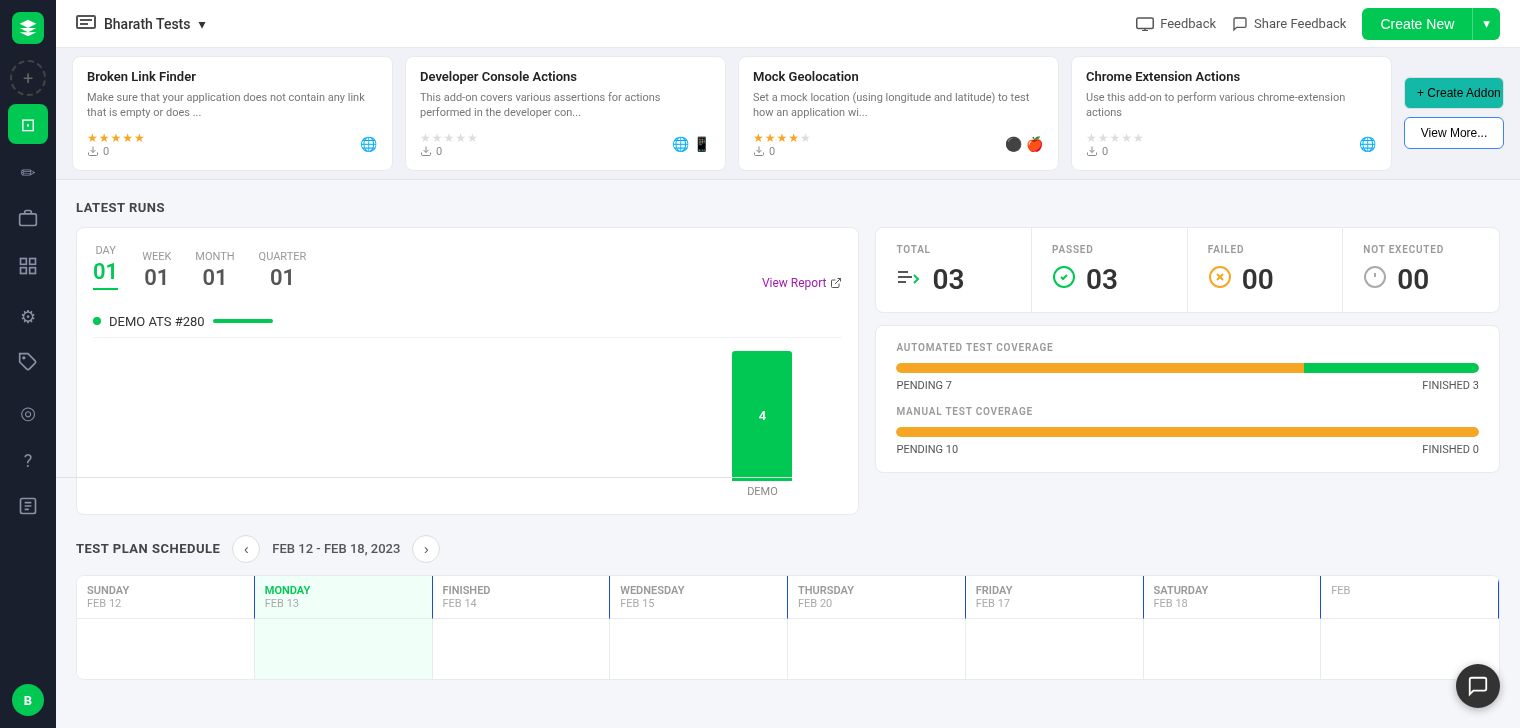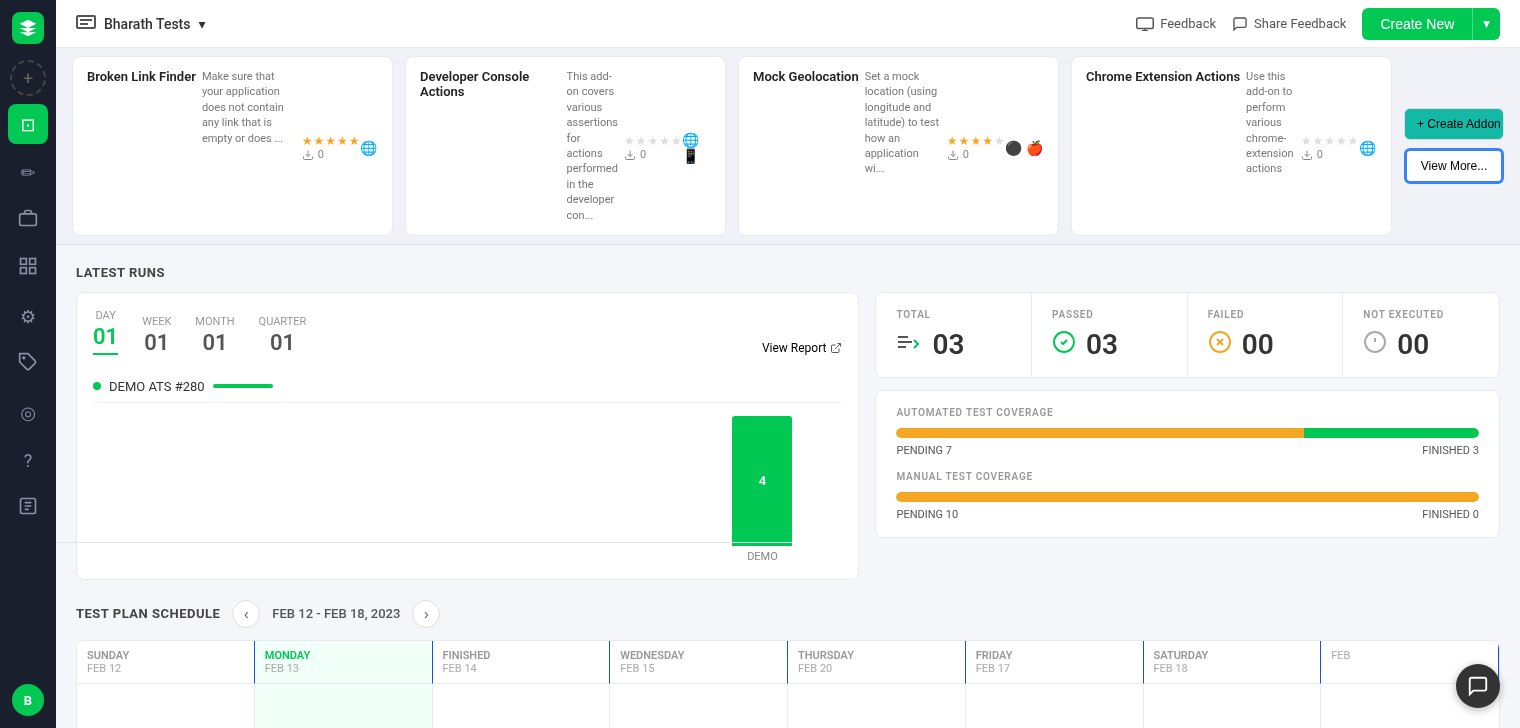--- a/index.html
+++ b/index.html
@@ -113,21 +113,21 @@
       overflow: hidden;
     }
     .addon-card {
       background: white;
       border: 1px solid #e8eaf0;
       border-radius: 8px;
       padding: 12px 14px;
       flex: 1;
       min-width: 0;
       display: flex;
-      flex-direction: row;
+      flex-direction: column;
       gap: 6px;
     }
     .addon-card h3 { font-size: 13px; font-weight: 600; color: #222; }
     .addon-card p { font-size: 11px; color: #777; line-height: 1.4; flex: 1; }
     .addon-footer { display: flex; align-items: center; justify-content: space-between; margin-top: 4px; }
     .stars { color: #f5a623; font-size: 12px; letter-spacing: 1px; }
     .stars .empty { color: #ddd; }
     .download-count { font-size: 11px; color: #888; display: flex; align-items: center; gap: 4px; }
     .platform-icons { font-size: 14px; color: #555; }
     .addon-actions {
@@ -143,21 +143,21 @@
       border: 1px solid #ddd;
       border-radius: 6px;
       padding: 8px 12px;
       font-size: 12px;
       cursor: pointer;
       text-align: center;
       white-space: nowrap;
     }
     .btn-view-more {
       background: white;
-      border: 3px solid #3b82f6;
+      border: 1px solid #3b82f6;
       border-radius: 6px;
       padding: 8px 12px;
       font-size: 12px;
       cursor: pointer;
       text-align: center;
     }
 
     
     .content-area {
       flex: 1;
@@ -193,21 +193,21 @@
       display: flex; flex-direction: column; align-items: center; gap: 2px;
       cursor: pointer;
     }
     .runs-tab .tab-label { font-size: 11px; color: #999; }
     .runs-tab .tab-value { font-size: 22px; font-weight: 600; color: #555; }
     .runs-tab.active .tab-value { color: #00c853; }
     .runs-tab.active { border-bottom: 2px solid #00c853; padding-bottom: 4px; }
     .view-report-link {
       margin-left: auto;
       font-size: 12px;
-      color: #000000;
+      color: #a21caf;
       cursor: pointer;
       display: flex; align-items: center; gap: 4px;
     }
 
     .run-item {
       display: flex; align-items: center; gap: 8px;
       padding: 8px 0;
       border-bottom: 1px solid #f0f2f8;
       font-size: 13px;
     }

